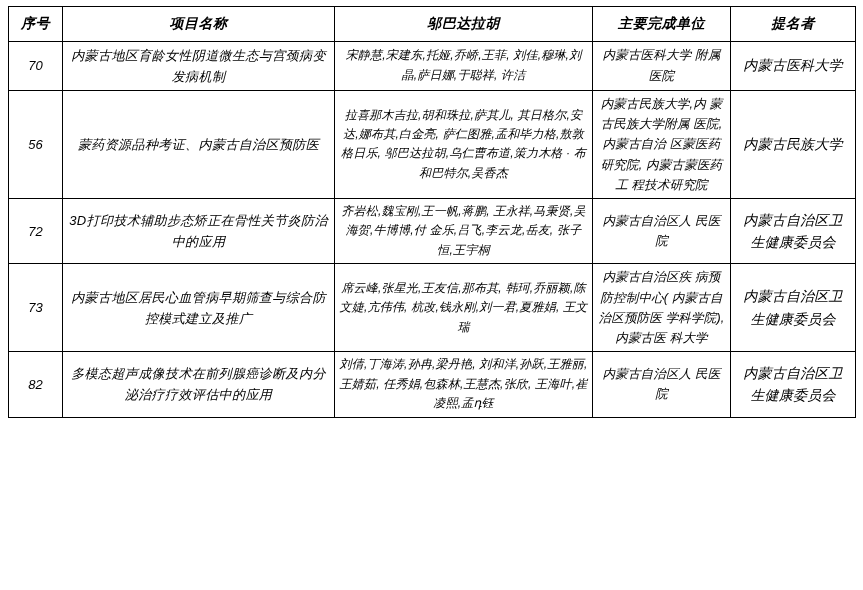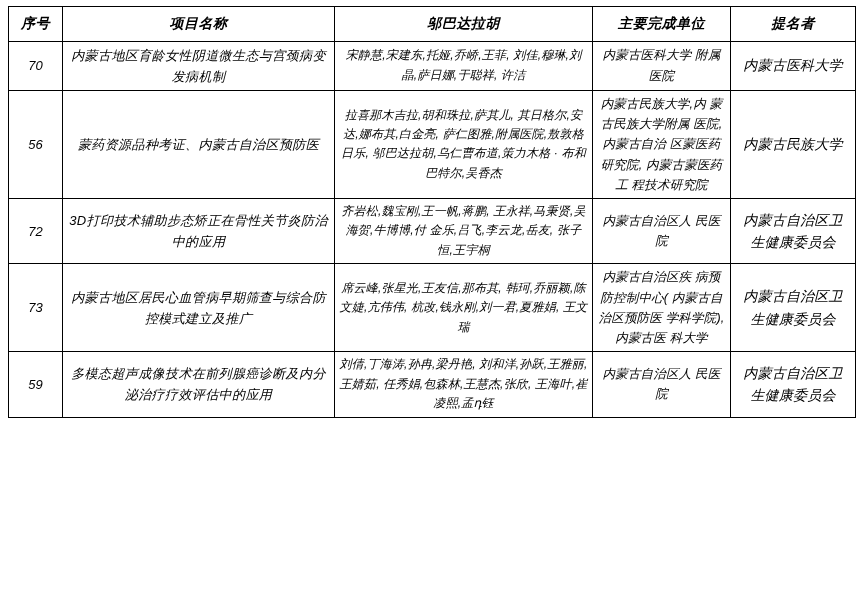--- a/index.html
+++ b/index.html
@@ -111,21 +111,21 @@
 许洁</td>
         <td class="unit">内蒙古医科大学
 附属医院</td>
         <td class="nominator">内蒙古医科大学</td>
       </tr>
       <tr>
         <td class="no">56</td>
         <td class="name">蒙药资源品种考证、内蒙古自治区预防医</td>
         <td class="people">拉喜那木吉拉,胡和珠拉,萨其儿,
 其日格尔,安达,娜布其,白金亮,
-萨仁图雅,附属医院,敖敦格日乐,
+萨仁图雅,孟和毕力格,敖敦格日乐,
 邬巴达拉胡,乌仁曹布道,策力木格
 ·
 布和巴特尔,吴香杰</td>
         <td class="unit">内蒙古民族大学,内
 蒙古民族大学附属
 医院,内蒙古自治
 区蒙医药研究院,
 内蒙古蒙医药工
 程技术研究院</td>
         <td class="nominator">内蒙古民族大学</td>
@@ -151,21 +151,21 @@
 王文瑞</td>
         <td class="unit">内蒙古自治区疾
 病预防控制中心(
 内蒙古自治区预防医
 学科学院),内蒙古医
 科大学</td>
         <td class="nominator">内蒙古自治区卫
 生健康委员会</td>
       </tr>
       <tr>
-        <td class="no">59</td>
+        <td class="no">82</td>
         <td class="name">多模态超声成像技术在前列腺癌诊断及内分泌治疗疗效评估中的应用</td>
         <td class="people">刘倩,丁海涛,孙冉,梁丹艳,
 刘和洋,孙跃,王雅丽,王婧茹,
 任秀娟,包森林,王慧杰,张欣,
 王海叶,崔凌熙,孟դ钰</td>
         <td class="unit">内蒙古自治区人
 民医院</td>
         <td class="nominator">内蒙古自治区卫
 生健康委员会</td>
       </tr>

